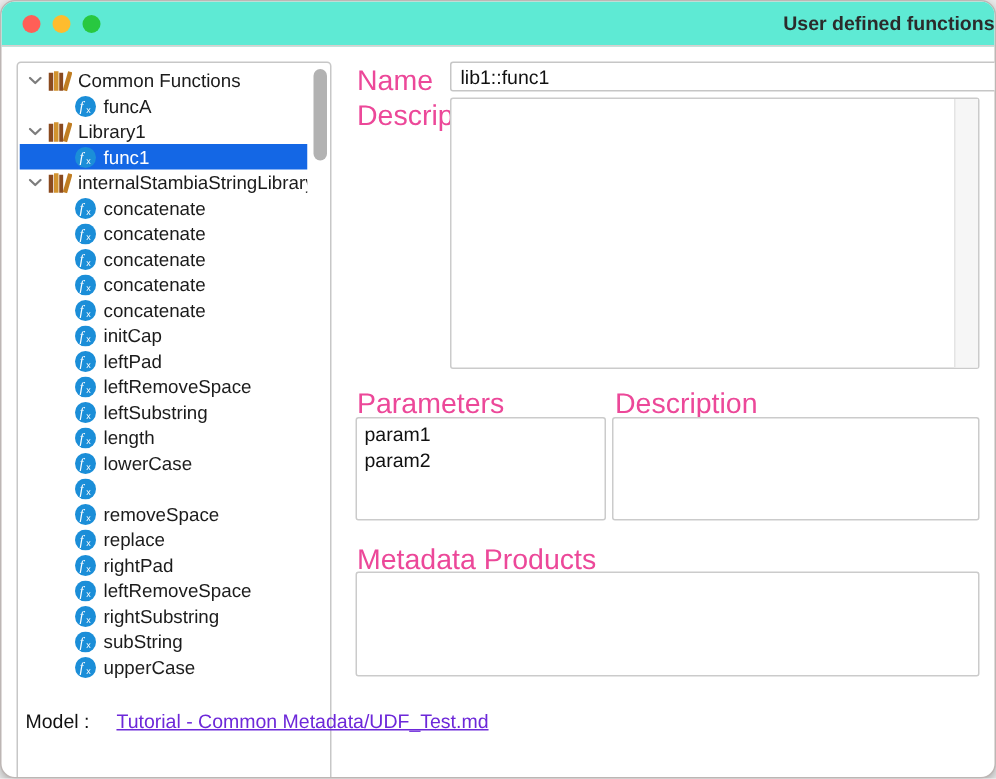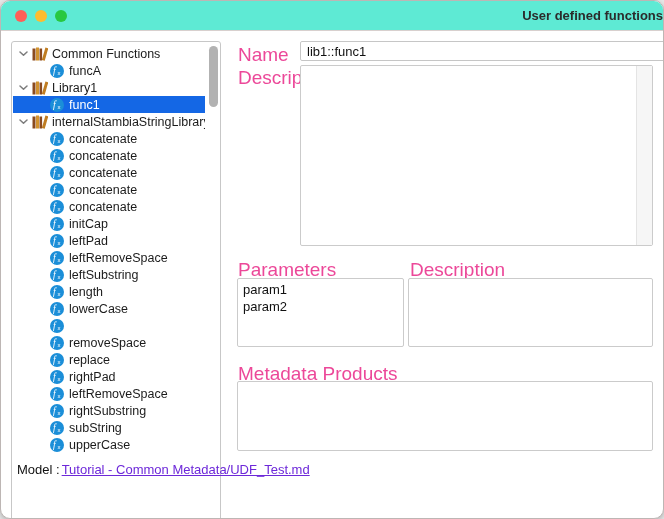--- a/index.html
+++ b/index.html
@@ -40,21 +40,21 @@
     position:absolute; left:299px; top:40px; width:420px; height:20px;
     border:1px solid #c6c6c6; border-radius:2px; font-size:13px; padding:0 6px;
     font-family:"Liberation Sans", sans-serif; color:#111; outline:none; background:#fff;
   }
   .desc-area { left:299px; top:64px; width:353px; height:181px; }
   .gutter { position:absolute; top:0; bottom:0; right:0; width:16px; background:#f6f6f6; border-left:1px solid #e4e4e4; }
   .params-box { left:236px; top:277px; width:167px; height:69px; padding:2px 5px; font-size:13px; line-height:17px; color:#111; }
   .pdesc-box { left:407px; top:277px; width:245px; height:69px; }
   .sup-box { left:236px; top:380px; width:416px; height:70px; }
   
-  .footer { position:absolute; left:16px; top:461px; font-size:13px; color:#111; display:flex; align-items:center; gap:2px; }
+  .footer { position:absolute; left:16px; top:472px; font-size:13px; color:#111; display:flex; align-items:center; gap:18px; }
   .footer a { color:#6d28d9; text-decoration:underline; cursor:pointer; }
 </style>
 </head>
 <body>
 
 <div class="window">
 
   <div class="titlebar">
     <div class="lights">
       <span class="light" style="background:#ff5f57"></span>

